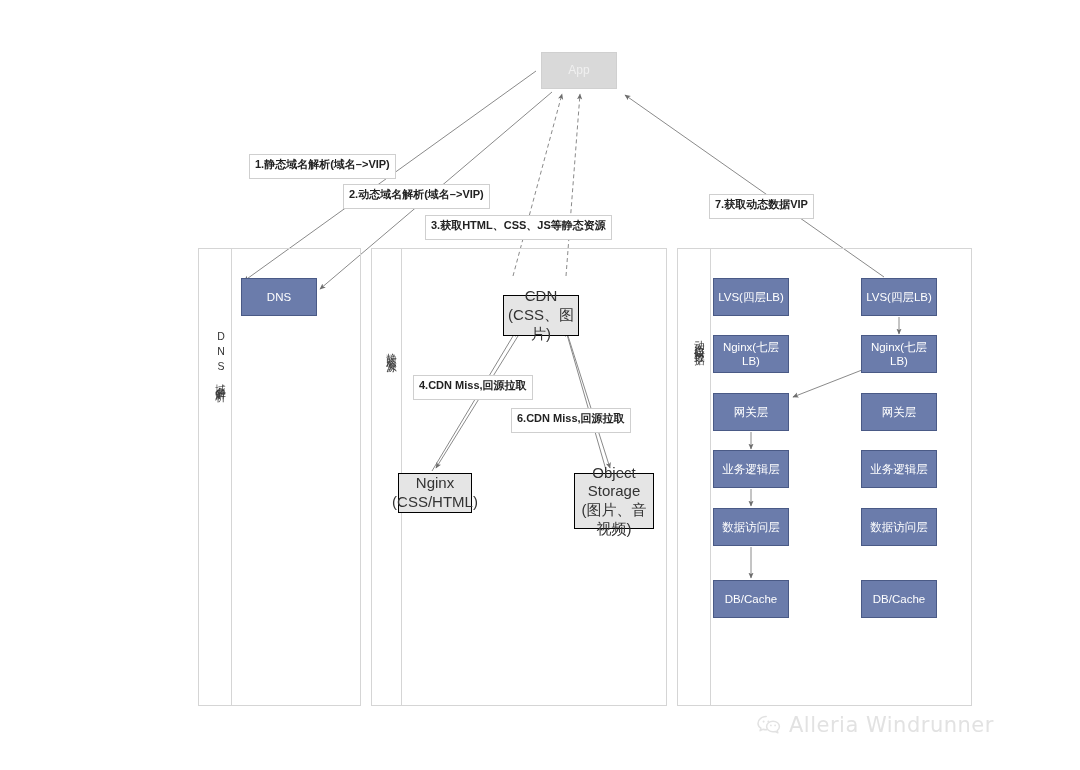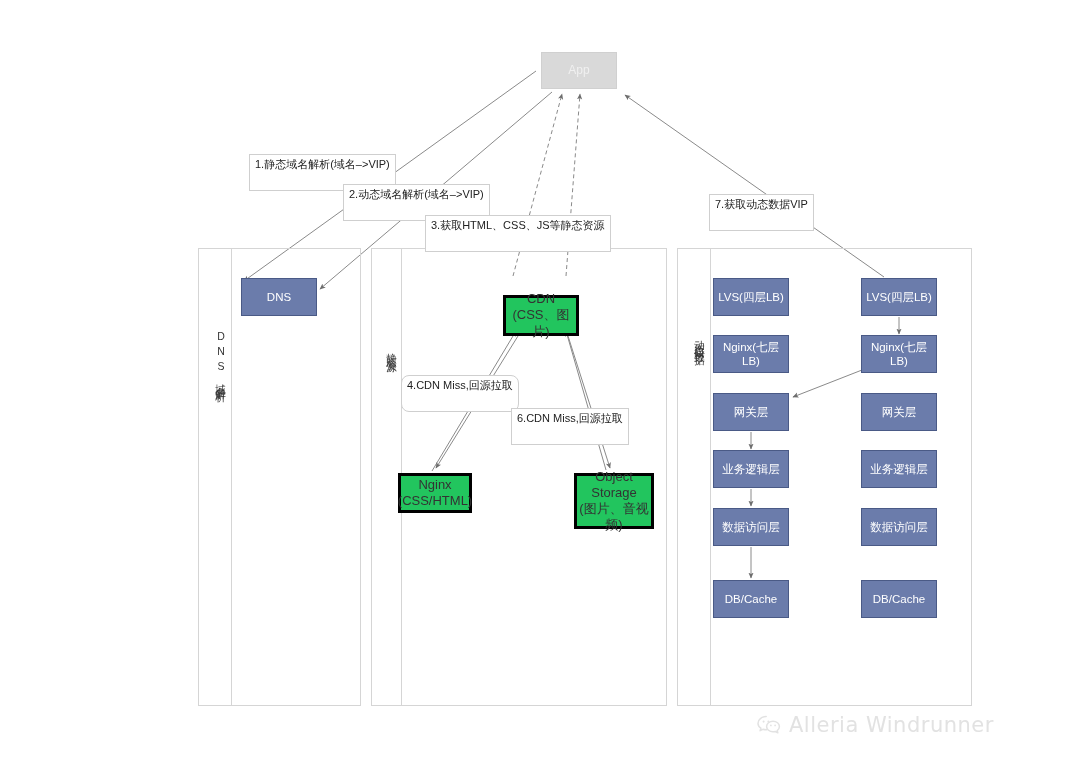--- a/index.html
+++ b/index.html
@@ -46,24 +46,24 @@
   }
   
   .blue-box {
     background: #6b7cab;
     border: 1px solid #4a5a86;
     color: #ffffff;
     font-size: 11.5px;
   }
   
   .yellow-box {
-    background: #22c55e;
-    border: 3px solid #000000;
+    background: #e5e5e5;
+    border: 1px solid #000000;
     color: #333333;
-    font-size: 13px;
+    font-size: 15px;
   }
   
   .lane {
     position: absolute;
     box-sizing: border-box;
     border: 1px solid #d5d5d5;
     background: transparent;
   }
   .lane-divider {
     position: absolute;
@@ -81,23 +81,24 @@
     white-space: nowrap;
   }
   
   .edge-label {
     position: absolute;
     box-sizing: border-box;
     background: #ffffff;
     border: 1px solid #cfcfcf;
     font-size: 11px;
     color: #222222;
-    padding: 3px 5px 20px 5px;
+    padding: 3px 5px 8px 5px;
     white-space: nowrap;
     line-height: 1.1;
+    font-weight: bold;
   }
   
   .watermark {
     position: absolute;
     display: flex;
     align-items: center;
     gap: 7px;
     color: #e2e2e2;
     font-size: 21px;
     letter-spacing: 0.5px;
@@ -217,21 +218,21 @@
     <span>数据访问层</span>
   </div>
   <div class="node blue-box" style="left:861px; top:580px; width:76px; height:38px;">
     <span>DB/Cache</span>
   </div>
 
   <div class="edge-label" style="left:249px; top:154px;">1.静态域名解析(域名–&gt;VIP)</div>
   <div class="edge-label" style="left:343px; top:184px;">2.动态域名解析(域名–&gt;VIP)</div>
   <div class="edge-label" style="left:425px; top:215px;">3.获取HTML、CSS、JS等静态资源</div>
   <div class="edge-label" style="left:709px; top:194px;">7.获取动态数据VIP</div>
-  <div class="edge-label" style="left:401px; top:375px;border-radius:8px;">4.CDN Miss,回源拉取</div>
+  <div class="edge-label" style="left:413px; top:375px;">4.CDN Miss,回源拉取</div>
   <div class="edge-label" style="left:511px; top:408px;">6.CDN Miss,回源拉取</div>
 
   <div class="watermark" style="left:757px; top:713px;">
     <span>
       <svg width="25" height="21" viewBox="0 0 25 21" fill="none">
         <path d="M9.2,1.6 C4.6,1.6 1,4.6 1,8.2 C1,10.2 2.1,12 3.9,13.2 L3.1,15.7 L5.9,14.3
                  C6.9,14.6 8,14.8 9.2,14.8 C9.4,14.8 9.6,14.8 9.8,14.8" stroke="#e2e2e2" stroke-width="1.5" stroke-linecap="round" stroke-linejoin="round"></path>
         <circle cx="6.6" cy="6.6" r="1.05" fill="#e2e2e2"></circle>
         <circle cx="11.4" cy="6.6" r="1.05" fill="#e2e2e2"></circle>
         <path d="M16,6.2 C12.4,6.2 9.6,8.6 9.6,11.5 C9.6,14.4 12.4,16.8 16,16.8

